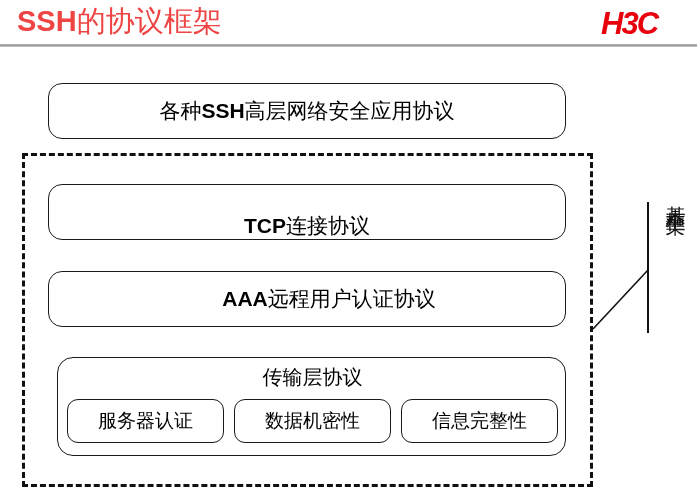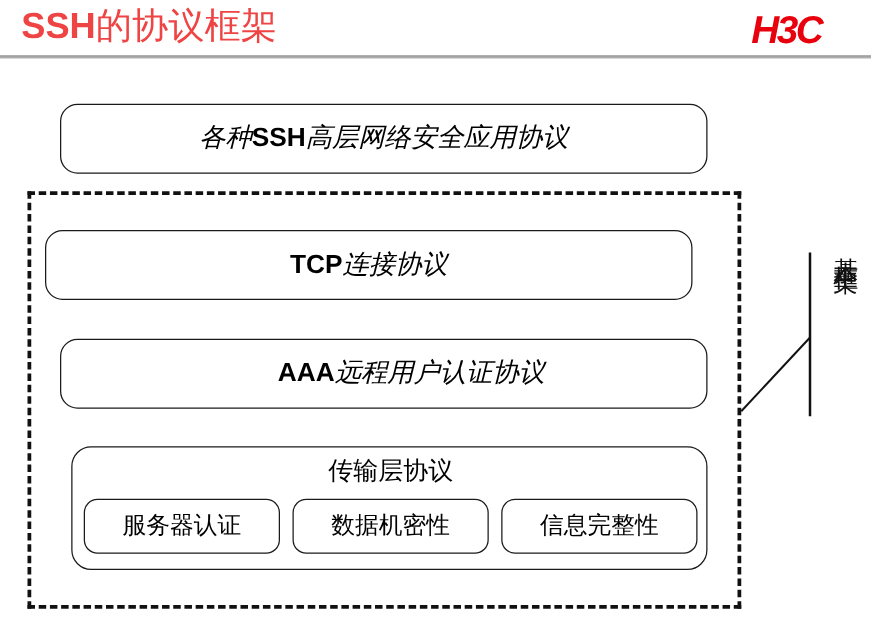--- a/index.html
+++ b/index.html
@@ -74,21 +74,21 @@
     align-items: center;
     justify-content: center;
     text-align: center;
   }
   .rbox .label {
     font-size: 21px;
     line-height: 26px;
     white-space: nowrap;
   }
   .label .b { font-weight: bold; }
-  .label .n { font-weight: normal; font-style: italic; }
+  .label .n { font-weight: normal; }
 
   
   #box-app {
     left: 48px;
     top: 83px;
     width: 518px;
     height: 56px;
   }
 
   #frame-dashed {
@@ -96,24 +96,25 @@
     left: 22px;
     top: 153px;
     width: 571px;
     height: 334px;
     box-sizing: border-box;
     border: 3px dashed #111111;
     background: transparent;
   }
 
   #box-tcp {
-    left: 36px;
+    left: 48px;
     top: 184px;
     width: 518px;
     height: 56px;
+    align-items: flex-end;
   }
   #box-aaa {
     left: 48px;
     top: 271px;
     width: 518px;
     height: 56px;
     padding-left: 44px;
   }
 
   #box-transport {

